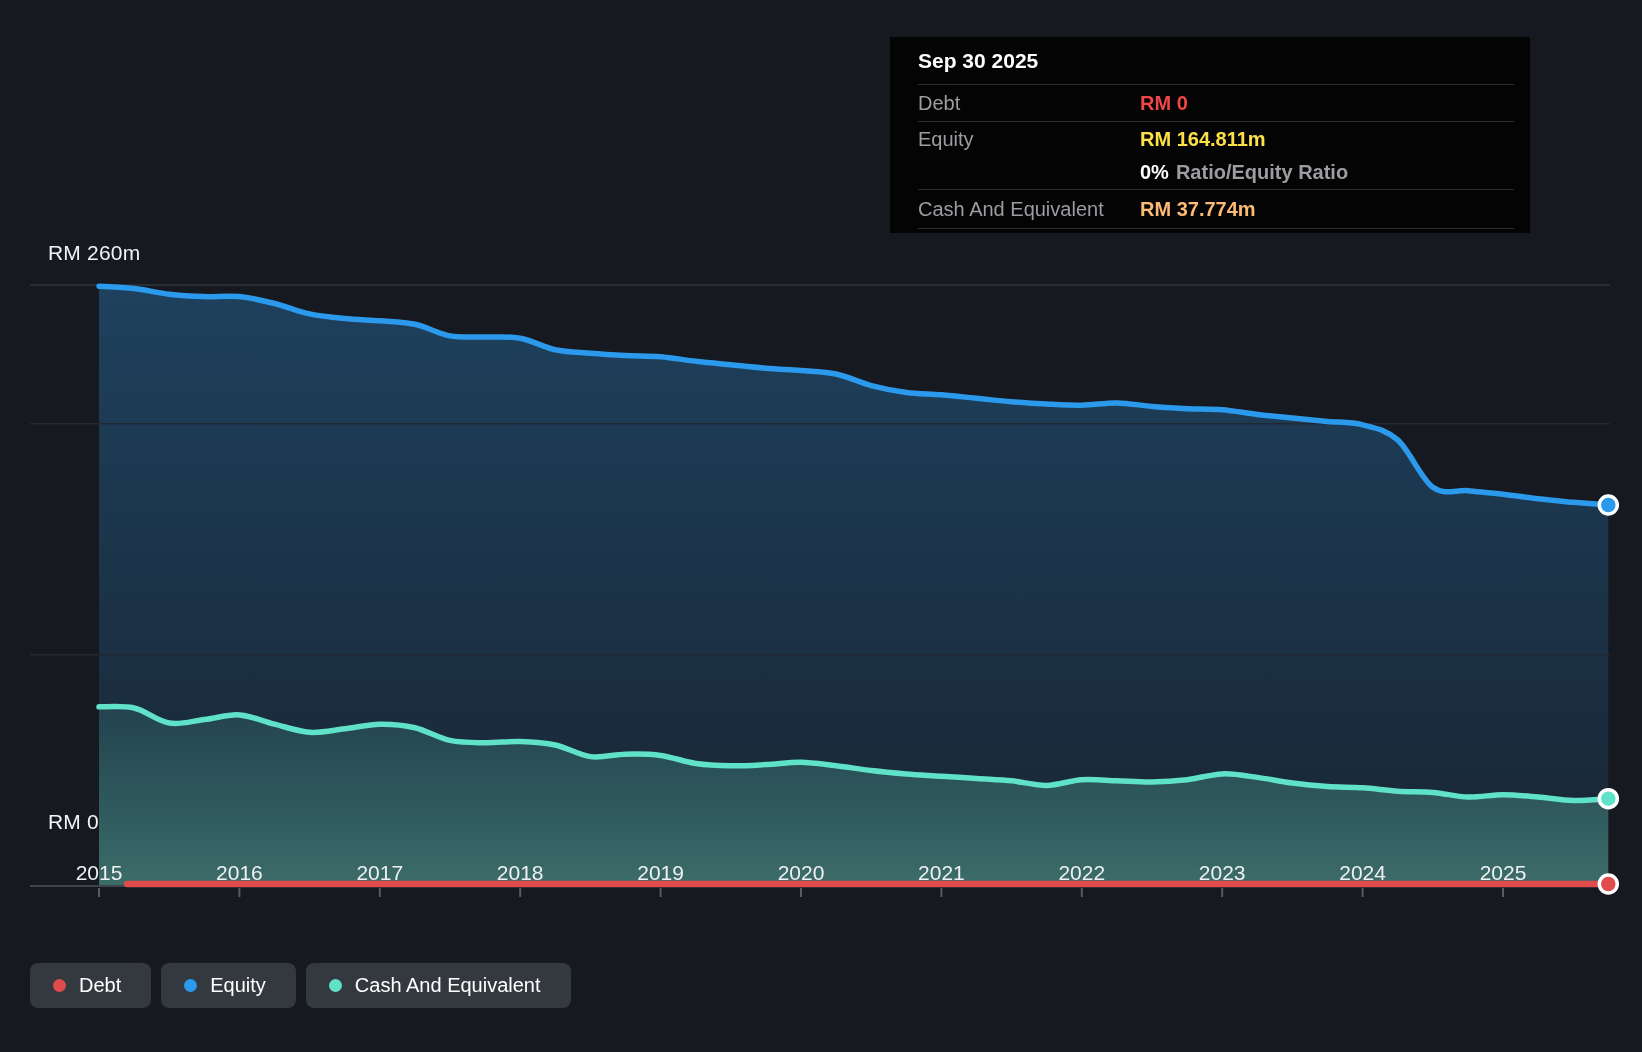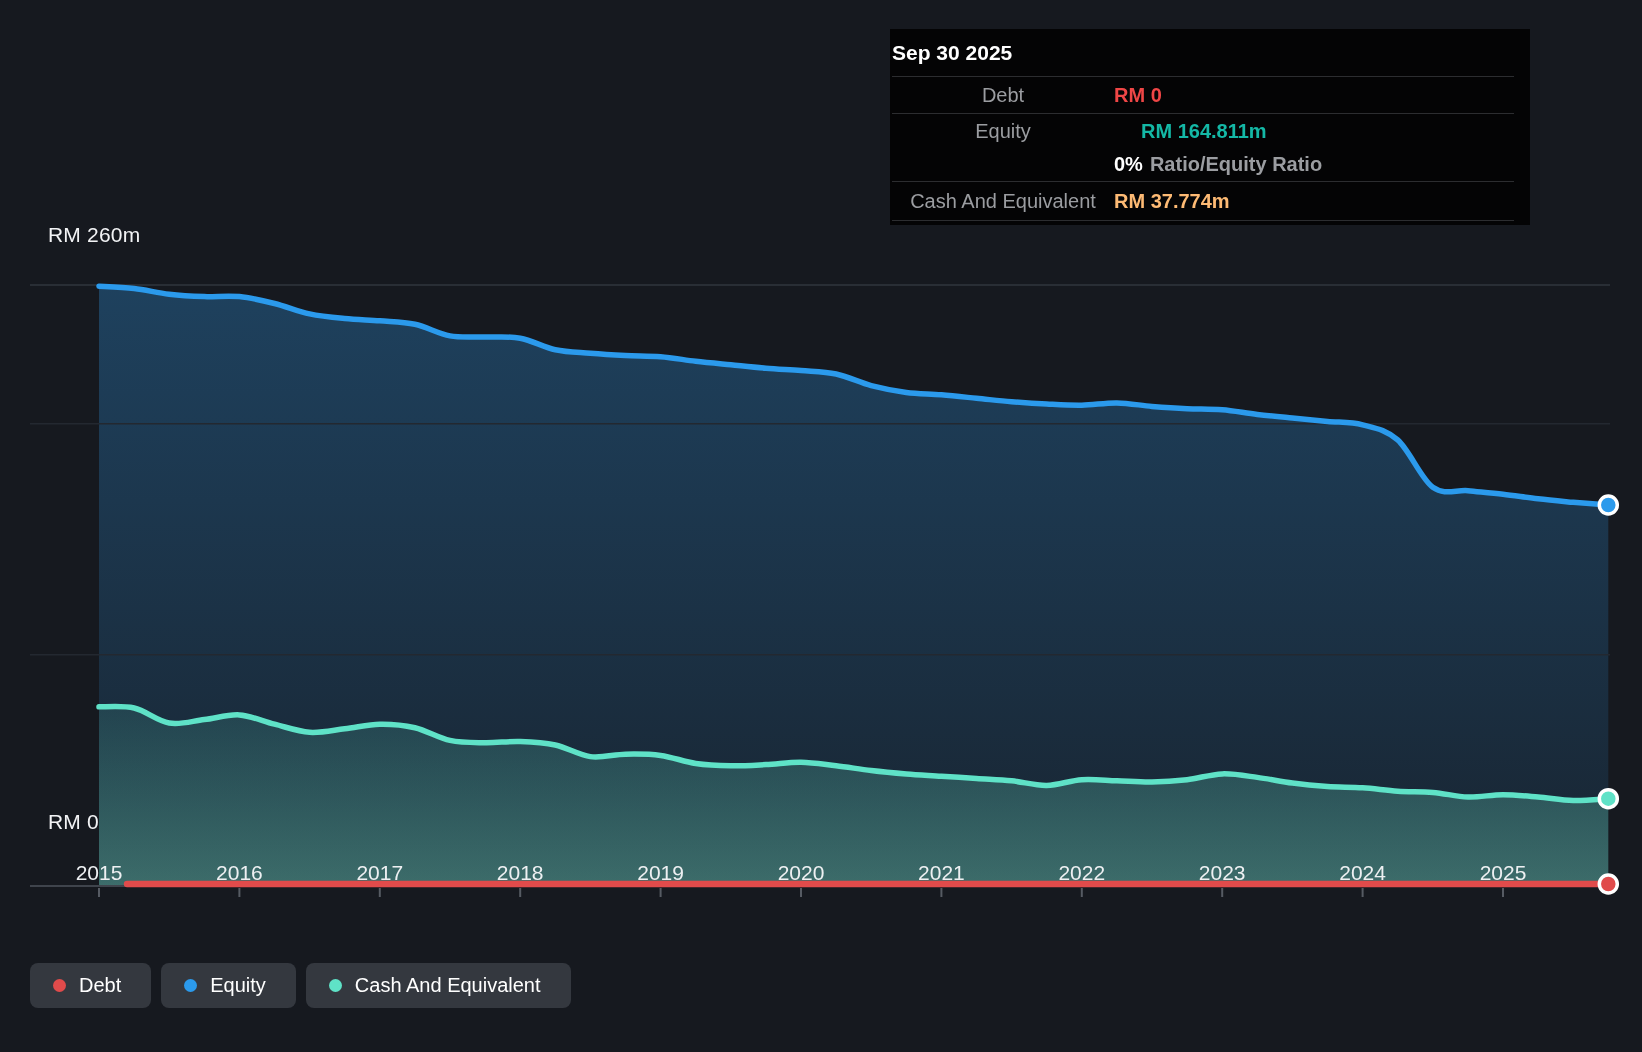--- a/index.html
+++ b/index.html
@@ -5,35 +5,35 @@
   html,body{margin:0;padding:0;background:#16191f;}
   .stage{
     position:relative;width:1642px;height:1052px;overflow:hidden;
     background:#16191f;font-family:"Liberation Sans",sans-serif;
     -webkit-font-smoothing:antialiased;
   }
   svg.chart{position:absolute;left:0;top:0;}
 
   
   .y-label{position:absolute;left:48px;color:#f2f3f5;font-size:21px;font-weight:500;letter-spacing:.2px;}
-  .y-label.max{top:223px;}
+  .y-label.max{top:241px;}
   .y-label.min{top:810px;}
 
   
   .tooltip{
-    position:absolute;left:890px;top:29px;width:640px;box-sizing:border-box;
-    background:#040405;color:#fff;padding:0 16px 4px 2px;text-align:center;
+    position:absolute;left:890px;top:37px;width:640px;box-sizing:border-box;
+    background:#040405;color:#fff;padding:0 16px 4px 28px;
   }
   .tt-title{height:47px;display:flex;align-items:center;font-size:21px;font-weight:700;}
   .tt-row{display:flex;align-items:center;height:36px;border-top:1px solid #2c2d30;font-size:20px;}
   .tt-row.last{border-bottom:1px solid #2c2d30;height:38px;}
   .tt-label{width:222px;color:#9b9da1;}
   .tt-value{font-weight:700;}
   .tt-value.debt{color:#ef4646;}
-  .tt-value.equity{color:#14b8a6;margin-left:27px;}
+  .tt-value.equity{color:#fde047;}
   .tt-value.cash{color:#fdba74;}
   .tt-sub{height:33px;display:flex;align-items:center;margin-left:222px;font-size:20px;font-weight:700;color:#9b9da1;}
   .tt-sub b{color:#ffffff;margin-right:7px;}
   .tt-equity-block{border-top:1px solid #2c2d30;}
   .tt-equity-block .tt-row{border-top:none;height:34px;}
 
   
   .legend{position:absolute;left:30px;top:963px;display:flex;gap:10px;}
   .pill{height:45px;background:#34383f;border-radius:8px;display:flex;align-items:center;padding:0 30px 0 23px;cursor:pointer;}
   .dot{width:13px;height:13px;border-radius:50%;margin-right:13px;flex:0 0 auto;}

